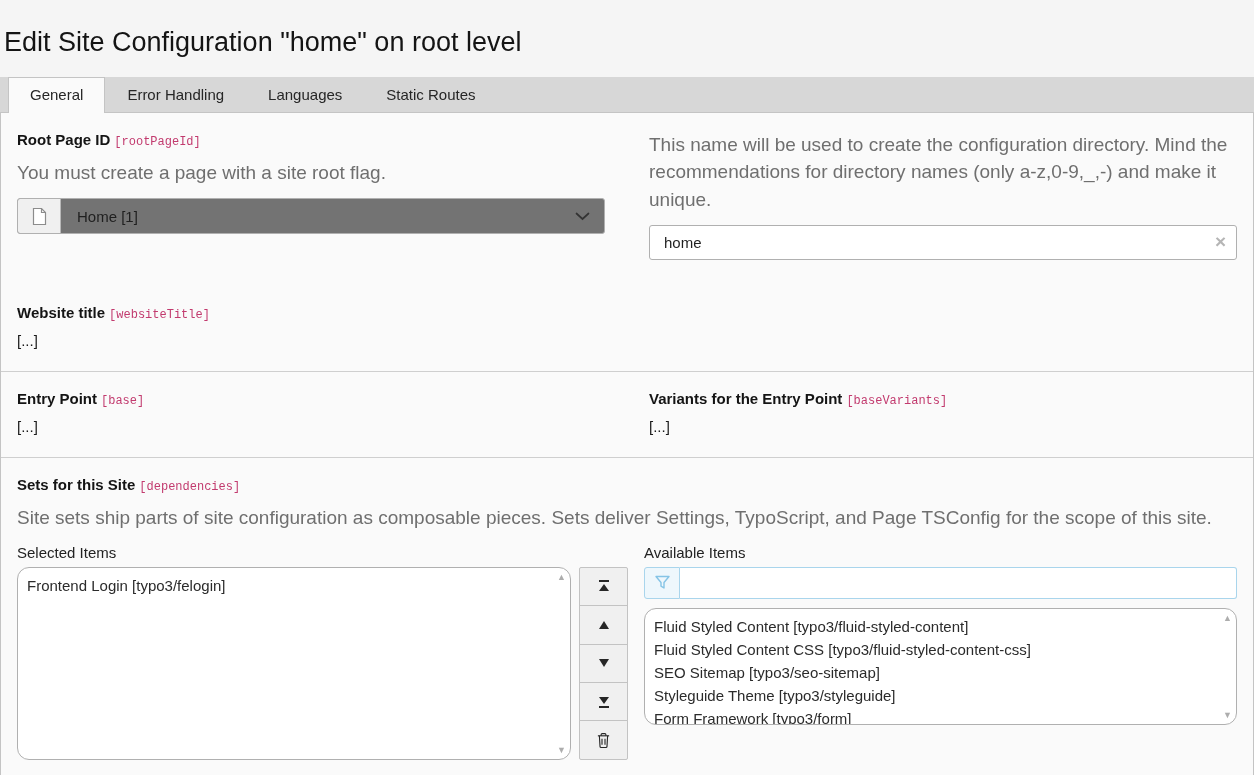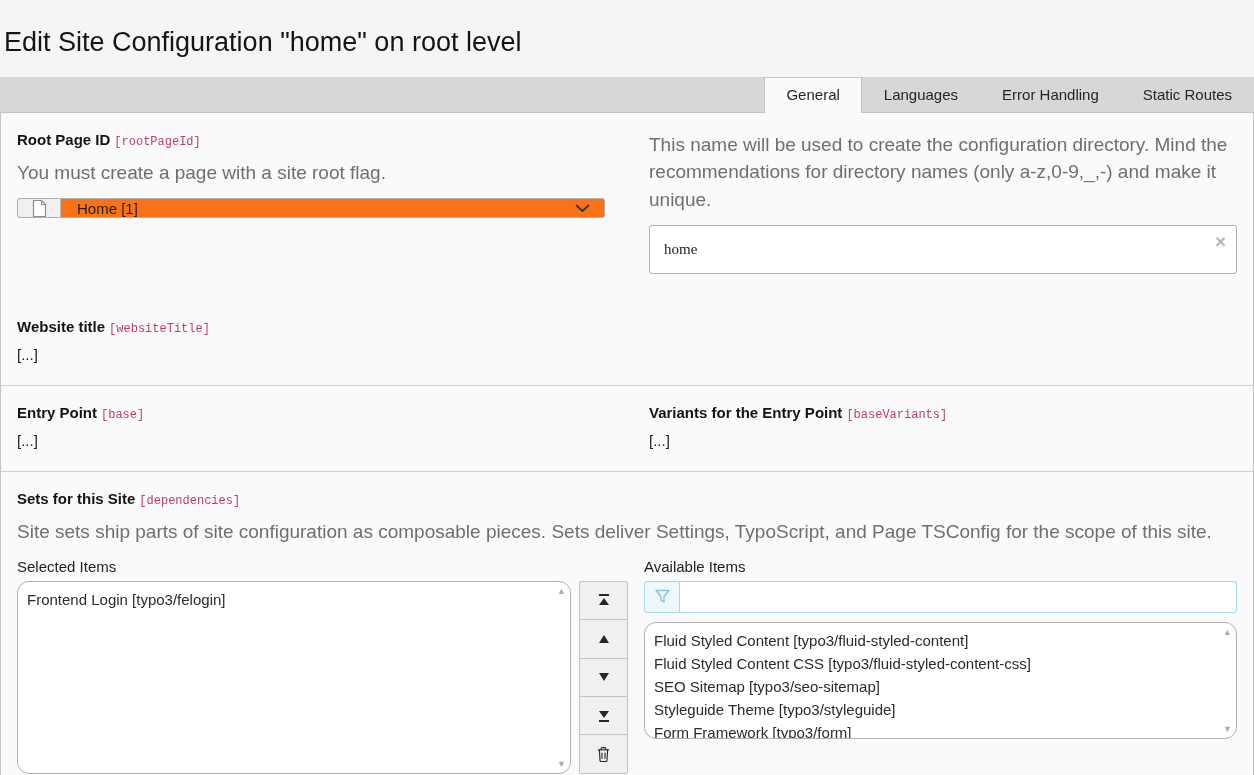--- a/index.html
+++ b/index.html
@@ -21,21 +21,20 @@
   }
   
   .tabbar {
     display: flex;
     align-items: flex-end;
     background: #d7d7d7;
     margin-top: 13px;
     padding-left: 8px;
     height: 36px;
     border-bottom: 1px solid #c4c4c4;
-    justify-content: flex-end;
   }
   .tab {
     font-size: 15px;
     color: #262626;
     padding: 8px 21px 9px 21px;
     cursor: pointer;
     border: 1px solid transparent;
     border-bottom: none;
     white-space: nowrap;
   }
@@ -85,25 +84,25 @@
   .collapsed-value {
     font-size: 15px;
     color: #1a1a1a;
     cursor: pointer;
     margin-top: 2px;
   }
   
   .select-group {
     display: flex;
     width: 100%;
-    height: 20px;
+    height: 36px;
     border: 1px solid #b0b0b0;
     border-radius: 3px;
     overflow: hidden;
-    background: #f97316;
+    background: #737373;
     cursor: pointer;
   }
   .select-icon-box {
     width: 43px;
     background: #f0f0f0;
     border-right: 1px solid #b9b9b9;
     display: flex; align-items: center; justify-content: center;
     flex: none;
   }
   .select-control {
@@ -114,28 +113,28 @@
     color: #1f1f1f;
   }
   .select-control .chev { margin-left: auto; display: flex; align-items: center; }
   
   .text-input-wrap {
     position: relative;
     width: 100%;
   }
   .text-input {
     width: 100%;
-    height: 49px;
+    height: 35px;
     border: 1px solid #b0b0b0;
     border-radius: 3px;
     background: #fff;
     font-size: 15px;
     color: #1f1f1f;
     padding: 0 34px 0 14px;
-    font-family: Liberation Serif, serif;
+    font-family: Liberation Sans, sans-serif;
     outline: none;
   }
   .clear-x {
     position: absolute;
     right: 11px; top: 7px;
     font-size: 19px;
     font-weight: 700;
     color: #b5b5b5;
     cursor: pointer;
     line-height: 20px;
@@ -231,22 +230,22 @@
     outline: none;
   }
 </style>
 </head>
 <body>
 
 <h1 class="page-title">Edit Site Configuration "home" on root level</h1>
 
 <div class="tabbar">
   <div class="tab active">General</div>
+  <div class="tab">Error Handling</div>
   <div class="tab">Languages</div>
-  <div class="tab">Error Handling</div>
   <div class="tab">Static Routes</div>
 </div>
 
 <div class="panel">
 
   <div class="section">
     <div class="two-col">
       <div>
         <div class="field-label">
           <span>Root Page ID</span><span class="field-code">[rootPageId]</span>

